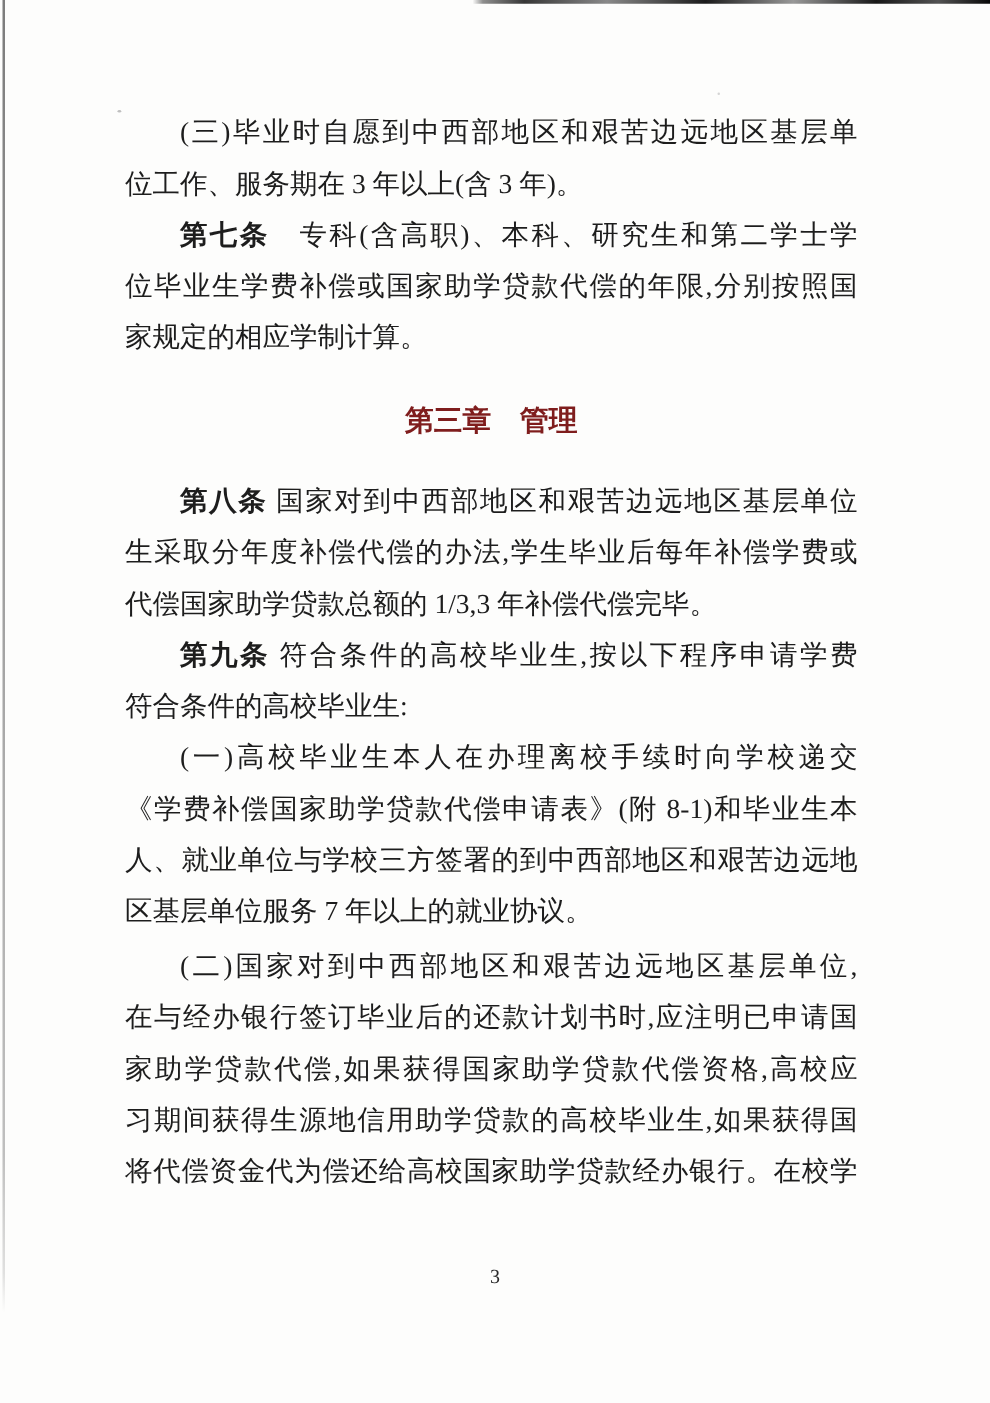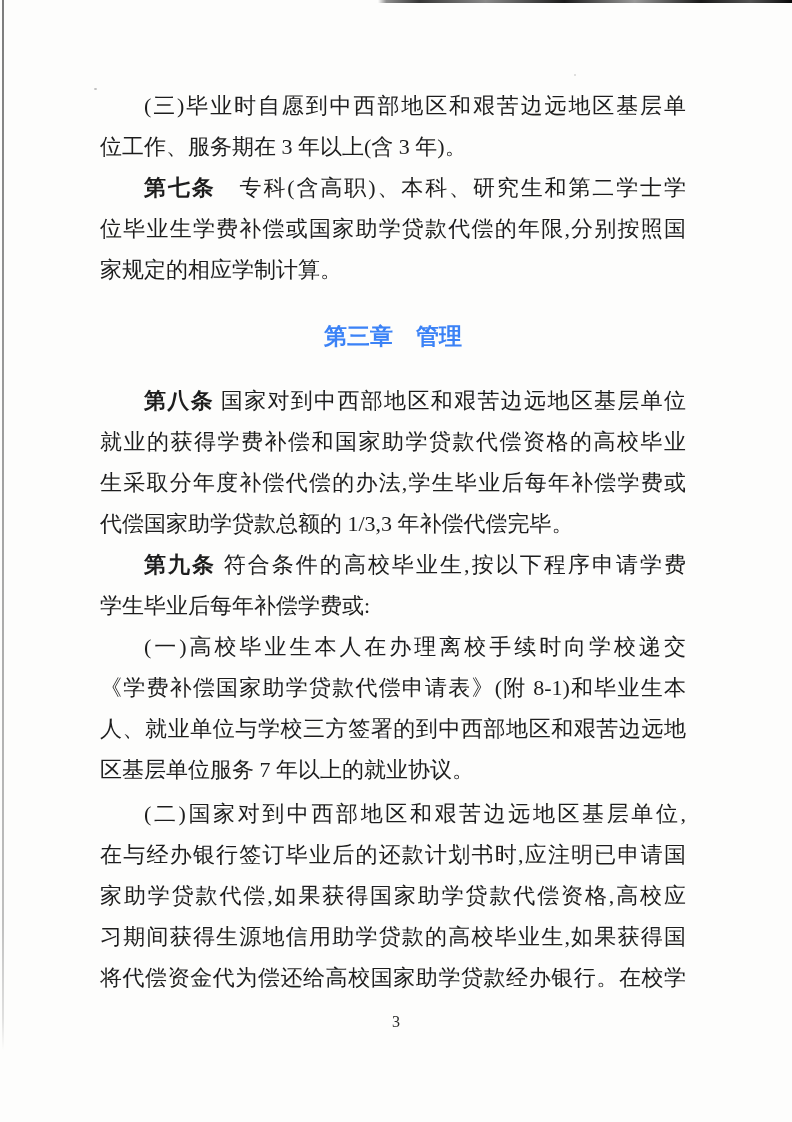--- a/index.html
+++ b/index.html
@@ -50,21 +50,21 @@
   .line.first { text-indent: 2em; }
   .line.end { text-align-last: left; }
   .run-bold { font-weight: bold; }
   .chapter-heading {
     font-weight: bold;
     font-size: 23px;
     line-height: 41px;
     text-align: center;
     text-align-last: center;
     margin: 26px 0 23px 0;
-    color: #3b82f6;
+    color: #7f1d1d;
   }
   .page-number {
     position: absolute; top: 1013px; left: 0; width: 100%;
     text-align: center;
     font-size: 16px;
     color: #2a2a2a;
     font-family: "Liberation Serif", serif;
   }
 </style>
 </head>
@@ -83,27 +83,26 @@
         <div class="line end"><span>位工作、服务期在 3 年以上(含 3 年)。</span></div>
       </div>
       <div class="paragraph">
         <div class="line first"><span class="run-bold">第七条</span><span>　专科(含高职)、本科、研究生和第二学士学</span></div>
         <div class="line"><span>位毕业生学费补偿或国家助学贷款代偿的年限,分别按照国</span></div>
         <div class="line end"><span>家规定的相应学制计算。</span></div>
       </div>
       <div class="chapter-heading">第三章　管理</div>
       <div class="paragraph">
         <div class="line first"><span class="run-bold">第八条</span><span> 国家对到中西部地区和艰苦边远地区基层单位</span></div>
-        <div class="line"><span>就业的获得学费补偿和国家助学贷款代偿资格的高校毕业</span></div>
         <div class="line"><span>生采取分年度补偿代偿的办法,学生毕业后每年补偿学费或</span></div>
         <div class="line end"><span>代偿国家助学贷款总额的 1/3,3 年补偿代偿完毕。</span></div>
       </div>
       <div class="paragraph">
         <div class="line first"><span class="run-bold">第九条</span><span> 符合条件的高校毕业生,按以下程序申请学费</span></div>
-        <div class="line end"><span>学生毕业后每年补偿学费或:</span></div>
+        <div class="line end"><span>符合条件的高校毕业生:</span></div>
       </div>
       <div class="paragraph">
         <div class="line first"><span>(一)高校毕业生本人在办理离校手续时向学校递交</span></div>
         <div class="line"><span>《学费补偿国家助学贷款代偿申请表》(附 8-1)和毕业生本</span></div>
         <div class="line"><span>人、就业单位与学校三方签署的到中西部地区和艰苦边远地</span></div>
         <div class="line end"><span>区基层单位服务 7 年以上的就业协议。</span></div>
       </div>
       <div class="paragraph extra-top">
         <div class="line first"><span>(二)国家对到中西部地区和艰苦边远地区基层单位,</span></div>
         <div class="line"><span>在与经办银行签订毕业后的还款计划书时,应注明已申请国</span></div>

